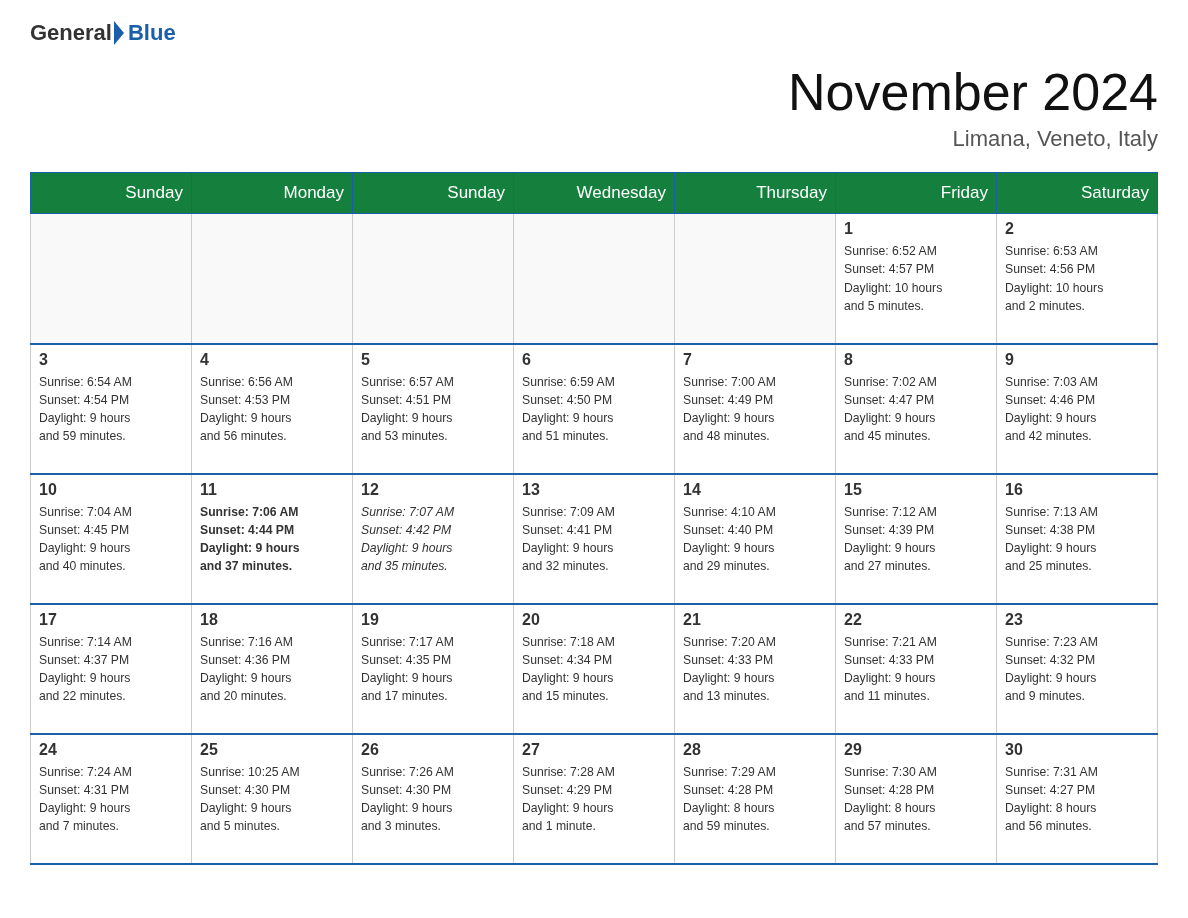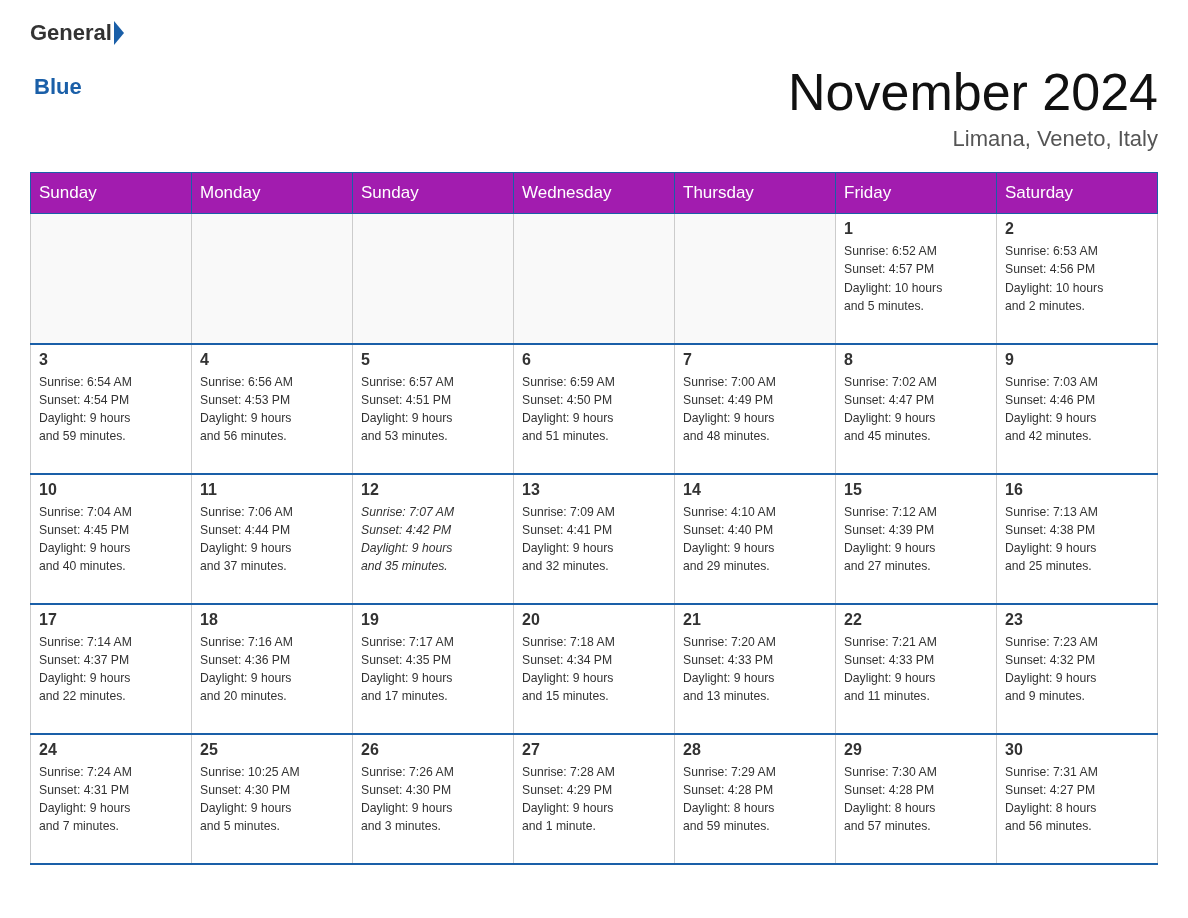--- a/index.html
+++ b/index.html
@@ -12,23 +12,21 @@
       min-height: 918px;
     }
     .header {
       display: flex;
       justify-content: space-between;
       align-items: flex-start;
       margin-bottom: 20px;
     }
     .logo {
       display: flex;
-      flex-direction: column;
-      align-items: flex-start;
-      gap: 32px;
+      align-items: flex-end;
     }
     .logo-text {
       font-size: 22px;
       font-weight: bold;
       color: #333;
       display: flex;
       align-items: center;
       gap: 0;
     }
     .logo-general {
@@ -64,26 +62,26 @@
       font-size: 22px;
       color: #555;
       margin-top: 4px;
     }
     .calendar {
       width: 100%;
       border-collapse: collapse;
       table-layout: fixed;
     }
     .calendar thead th {
-      background-color: #a21caf;
+      background-color: #15803d;
       color: #fff;
       padding: 10px 8px;
       font-size: 17px;
       font-weight: normal;
-      text-align: left;
+      text-align: right;
       border: 1px solid #1a5fa8;
     }
     .calendar tbody td {
       vertical-align: top;
       padding: 6px 8px;
       font-size: 12.5px;
       color: #333;
       border: 1px solid #ccc;
       height: 130px;
       width: calc(100% / 7);
@@ -212,21 +210,21 @@
       <tr>
         <td>
           <span class="day-number">10</span>
           <div class="day-info" style="white-space: pre-line;">Sunrise: 7:04 AM
 Sunset: 4:45 PM
 Daylight: 9 hours
 and 40 minutes.</div>
         </td>
         <td>
           <span class="day-number">11</span>
-          <div class="day-info" style="white-space: pre-line;">Sunrise: 7:06 AM
+          <div class="day-info" style="white-space: pre-line; font-weight: bold;">Sunrise: 7:06 AM
 Sunset: 4:44 PM
 Daylight: 9 hours
 and 37 minutes.</div>
         </td>
         <td>
           <span class="day-number">12</span>
           <div class="day-info" style="white-space: pre-line; font-style: italic;">Sunrise: 7:07 AM
 Sunset: 4:42 PM
 Daylight: 9 hours
 and 35 minutes.</div>

